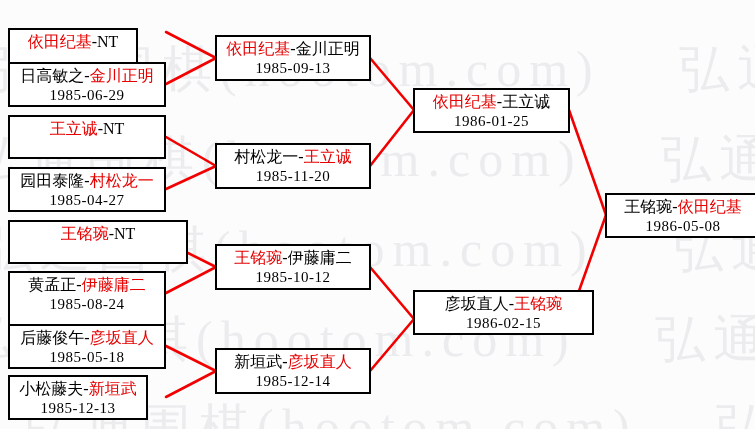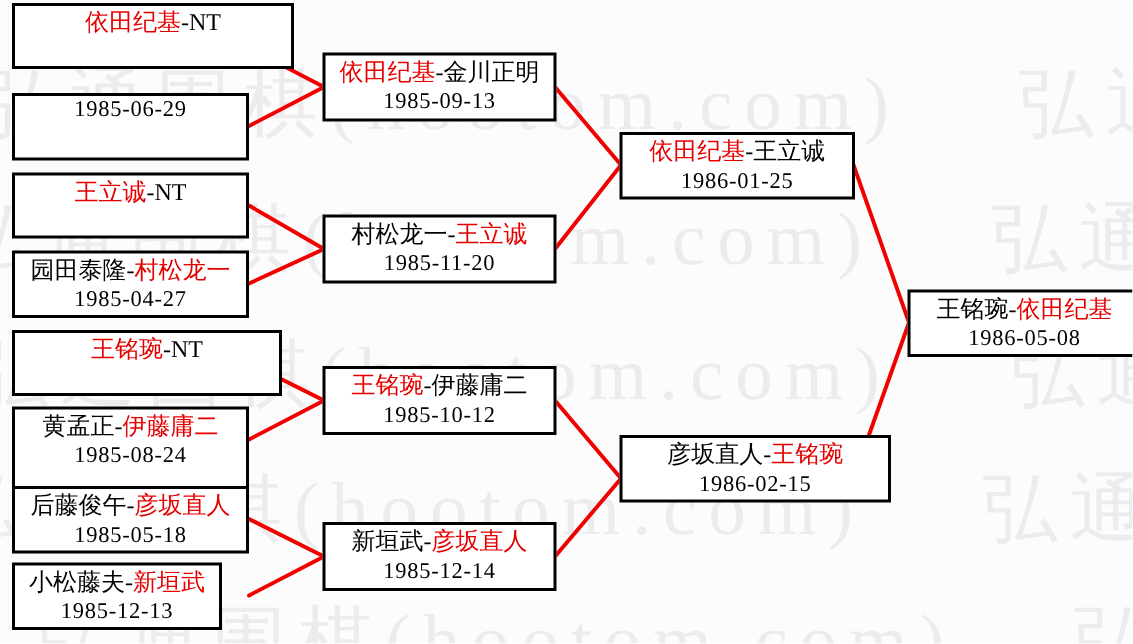--- a/index.html
+++ b/index.html
@@ -50,25 +50,26 @@
       <line x1="166" y1="397" x2="216" y2="371"></line>
       <line x1="370" y1="58" x2="414" y2="110"></line>
       <line x1="370" y1="166" x2="414" y2="110"></line>
       <line x1="370" y1="267" x2="414" y2="319"></line>
       <line x1="370" y1="371" x2="414" y2="319"></line>
       <line x1="569" y1="110" x2="606" y2="215"></line>
       <line x1="569" y1="319" x2="606" y2="215"></line>
     </g>
   </svg>
 
-  <div class="box" style="left:8px;top:2px;width:188px;height:44px">
+  <div class="box" style="left:8px;top:28px;width:130px;height:44px">
     <div class="l1"><span class="t-red">依田纪基</span><span class="t-blk">-NT</span></div>
     <div class="l2"></div>
   </div>
   <div class="box" style="left:8px;top:62px;width:158px;height:45px">
+    <div class="l1"><span class="t-blk">日高敏之-</span><span class="t-red">金川正明</span></div>
     <div class="l2">1985-06-29</div>
   </div>
   <div class="box" style="left:8px;top:115px;width:158px;height:44px">
     <div class="l1"><span class="t-red">王立诚</span><span class="t-blk">-NT</span></div>
     <div class="l2"></div>
   </div>
   <div class="box" style="left:8px;top:167px;width:158px;height:45px">
     <div class="l1"><span class="t-blk">园田泰隆-</span><span class="t-red">村松龙一</span></div>
     <div class="l2">1985-04-27</div>
   </div>

